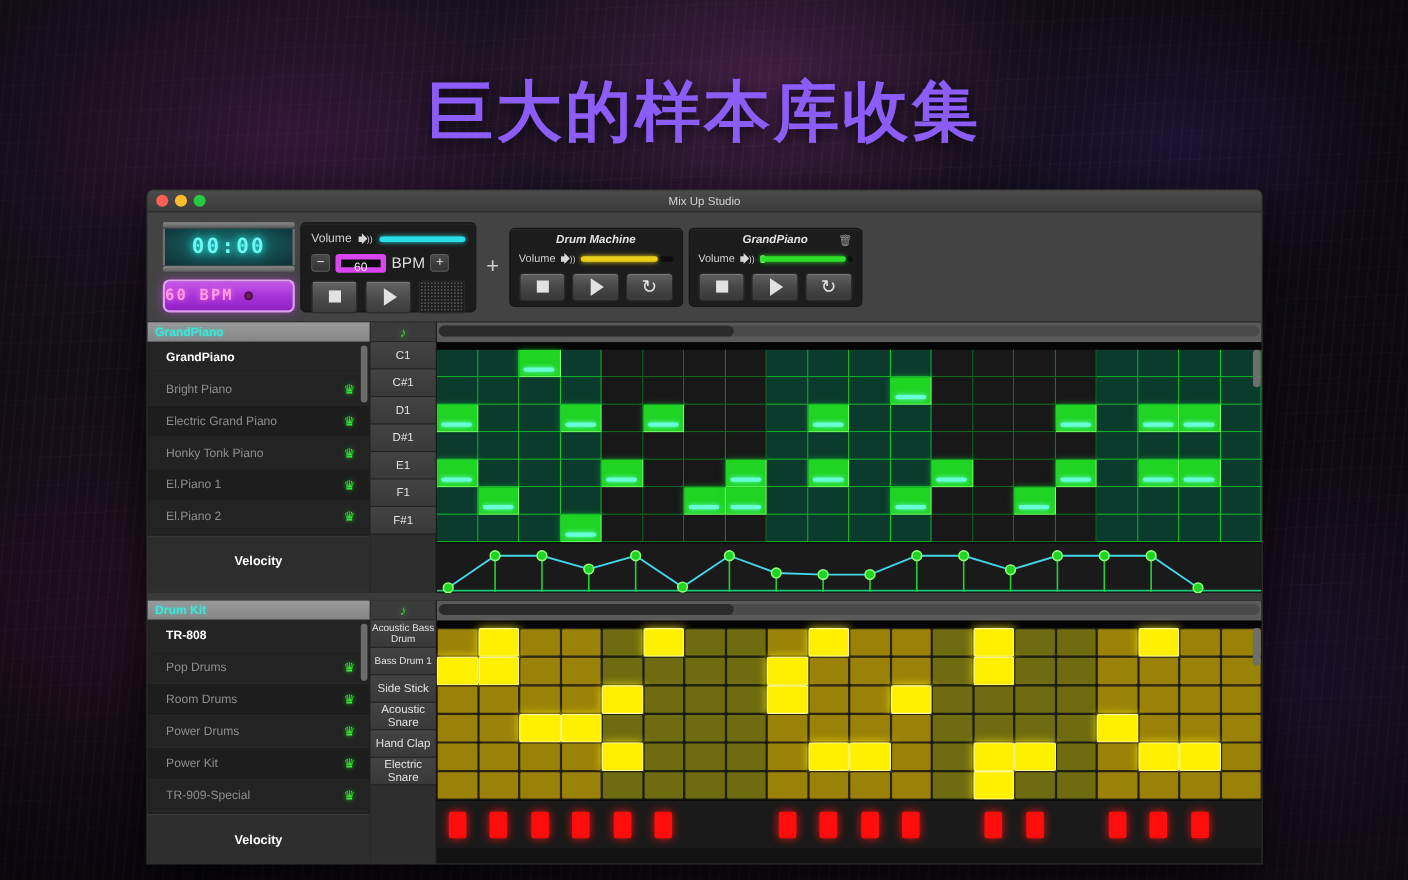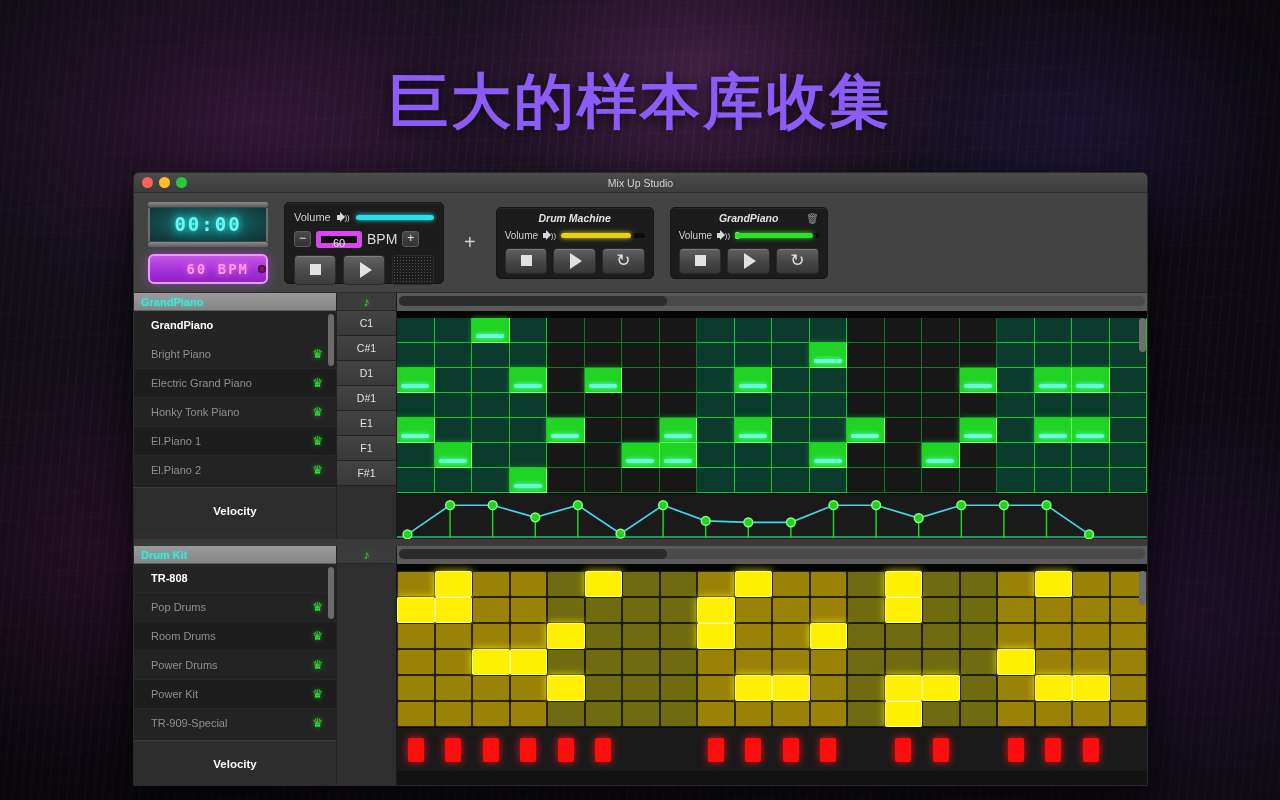--- a/index.html
+++ b/index.html
@@ -64,41 +64,41 @@
   .dot { width: 11px; height: 11px; border-radius: 50%; }
   .dot.r { background: #ff5f57; } .dot.y { background: #febc2e; } .dot.g { background: #28c840; }
   .win-title {
     position: absolute; left: 0; right: 0; text-align: center;
     font-size: 10.5px; color: #d2d2d2;
   }
 
   
   .toolbar {
     height: 100px; background: #434343;
-    display: flex; align-items: center; gap: 16px;
+    display: flex; align-items: center; gap: 5px;
     padding: 6px 10px 6px 14px;
     border-bottom: 1px solid #2d2d2d;
   }
   .clockcol { display: flex; flex-direction: column; gap: 7px; width: 120px; }
   .lcd-wrap { position: relative; }
   .lcd-bar { height: 5px; background: linear-gradient(#8b8b8b,#5d5d5d); border-radius: 2px; }
   .lcd {
     height: 33px; margin: 1px 0;
     background: radial-gradient(ellipse at 50% 45%, #1d6b6b 0%, #14494c 60%, #0d3034 100%);
     border-left: 2px solid #6f6f6f; border-right: 2px solid #6f6f6f;
     display: flex; align-items: center; justify-content: center;
     font-family: "DejaVu Sans Mono", monospace;
     font-size: 19px; font-weight: bold; letter-spacing: 2px;
     color: #6ef6f2; text-shadow: 0 0 7px #27e6e0, 0 0 14px #14b8b4;
   }
   .bpm-pill {
     height: 30px;
     background: linear-gradient(#c457e8, #a531d8 55%, #8f22c4);
     border: 2px solid #e79cf7; border-radius: 6px;
-    display: flex; align-items: center; justify-content: flex-end; gap: 9px;
+    display: flex; align-items: center; justify-content: flex-start; gap: 9px;
     font-family: "DejaVu Sans Mono", monospace;
     font-size: 14px; font-weight: bold; letter-spacing: 2px;
     color: #ff9de8; text-shadow: 0 0 6px #ff6ad9;
     box-shadow: 0 0 11px rgba(190,70,230,.55);
   }
   .bpm-led { width: 8px; height: 8px; border-radius: 50%; background: #7a1b6a; box-shadow: inset 0 0 3px #000; }
 
   .panel {
     background: #1c1c1c; border: 1px solid #151515; border-radius: 5px;
     box-shadow: inset 0 1px 0 rgba(255,255,255,.06);
@@ -633,20 +633,28 @@
             </div>
             <div class="sb-scroll"></div>
           </div>
         <div class="sb-vel">Velocity</div>
       </div>
 
       <div class="keycol">
         <div class="key-top">
           <span class="note-ico">♪</span>
         </div>
+        <div id="drum-keys">
+            <div class="key two">Acoustic Bass Drum</div>
+            <div class="key two">Bass Drum 1</div>
+            <div class="key">Side Stick</div>
+            <div class="key">Acoustic Snare</div>
+            <div class="key">Hand Clap</div>
+            <div class="key">Electric Snare</div>
+          </div>
       </div>
 
       <div class="gridwrap">
         <div class="ruler">
           <div class="track"></div>
           <div class="thumb"></div>
         </div>
         <div class="topstrip"></div>
         <div class="grid dgrid" id="drum-grid" style="grid-template-columns: repeat(20, 1fr); grid-auto-rows: 26px;">
             <div class="cell"></div>

